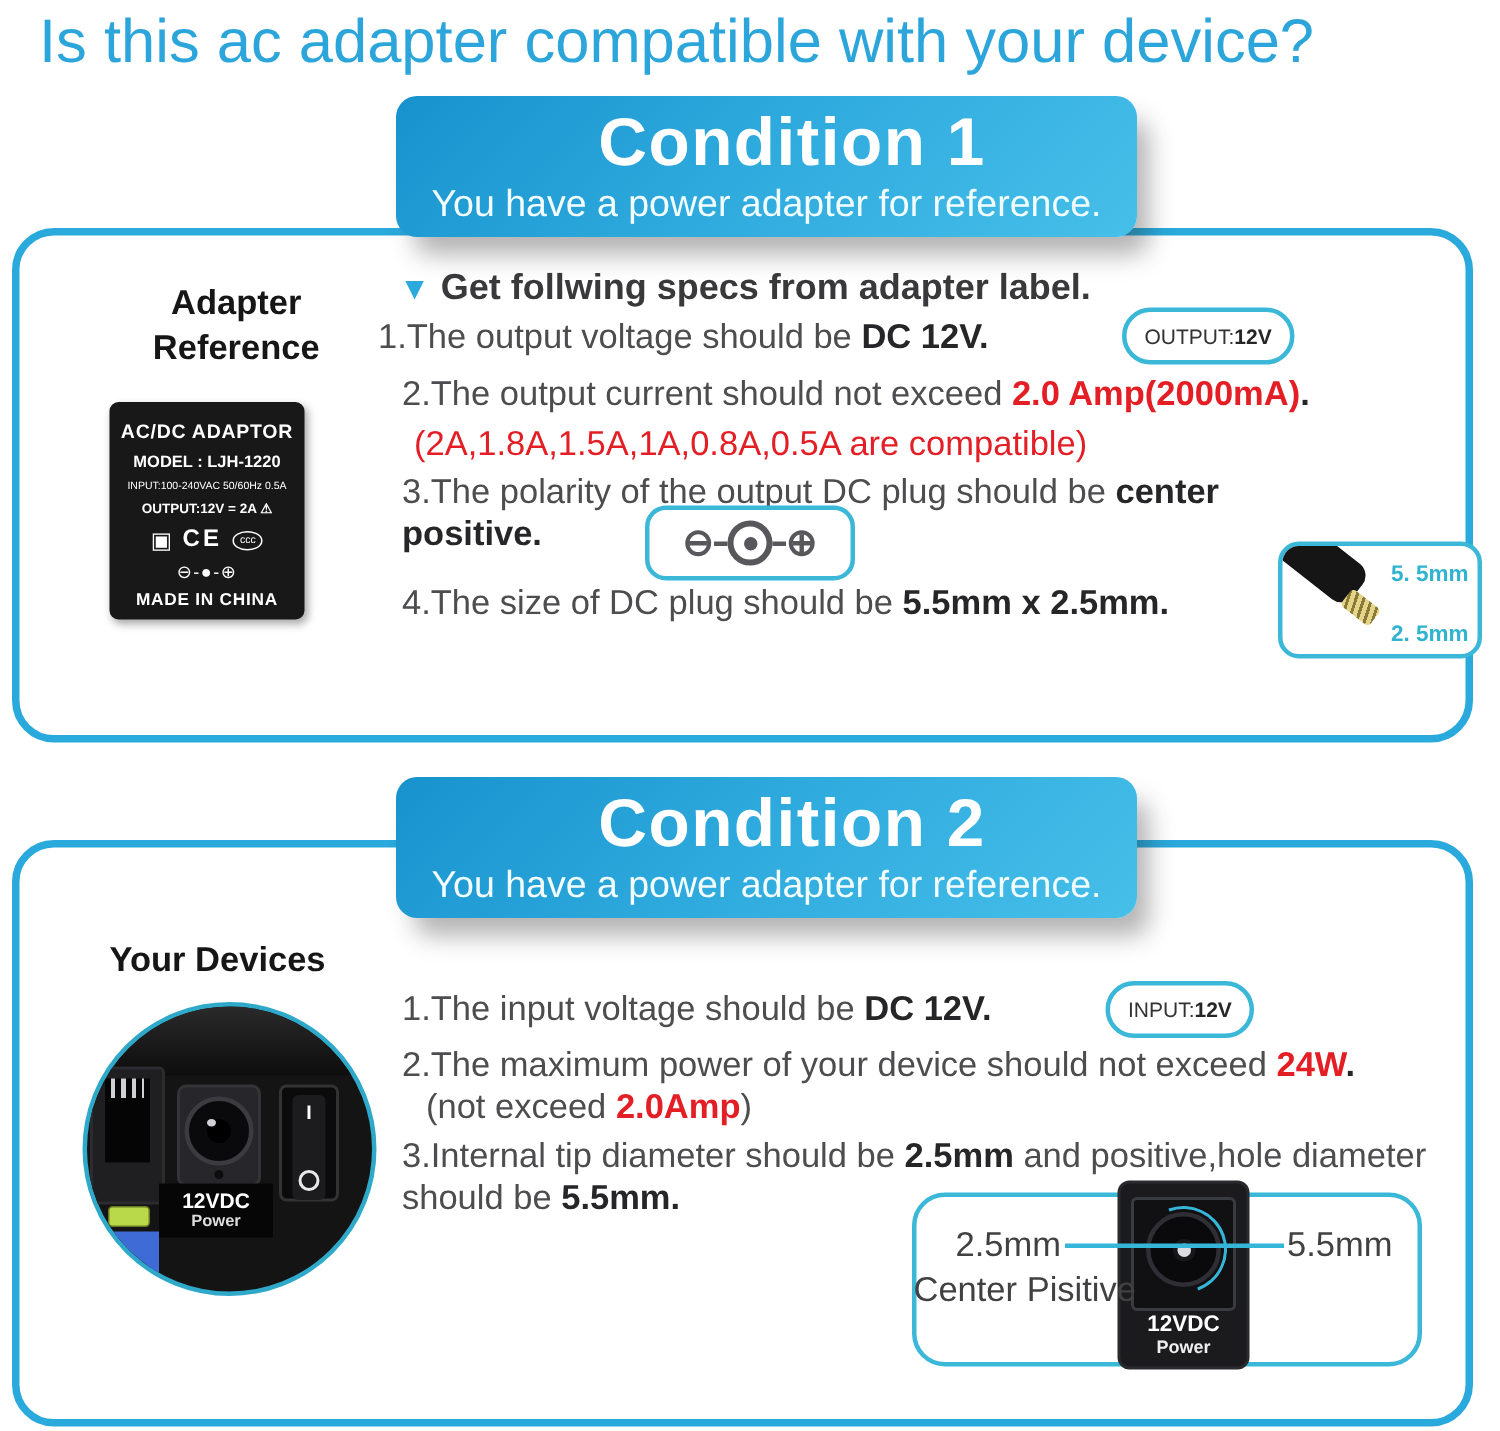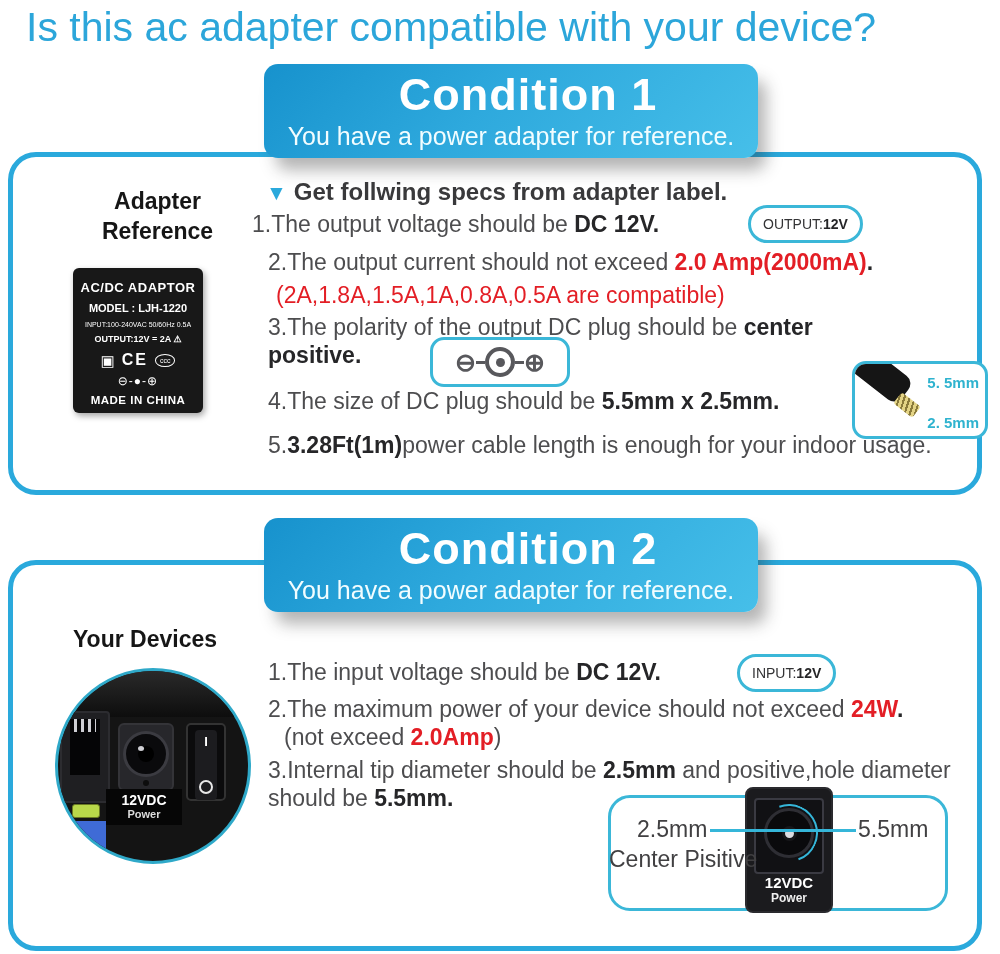--- a/index.html
+++ b/index.html
@@ -187,23 +187,20 @@
     <div class="plug-barrel"></div>
     <div class="plug-tip"></div>
     <div class="plug-size" style="top:10px;">5. 5mm</div>
     <div class="plug-size" style="top:38px;margin-top:12px;">2. 5mm</div>
   </div>
 
   <div class="row" style="left:268px;top:387px;">
     <span>4.</span><span>The size of DC plug should be </span><span class="b">5.5mm x 2.5mm.</span>
   </div>
 
-  <div class="row wrap" style="left:268px;top:431px;width:710px;">
-    <span>5.</span><span class="b">3.28Ft(1m)</span><span>power cable length is enough for your indoor usage.</span>
-  </div>
 
   <div class="abs frame" style="left:8px;top:560px;width:964px;height:381px;"></div>
 
   <div class="abs cond" style="left:264px;top:518px;">
     <div class="cond-title">Condition 2</div>
     <div class="cond-sub">You have a power adapter for reference.</div>
   </div>
 
   <div class="abs side-label" style="left:45px;top:624px;width:200px;">Your Devices</div>
 

